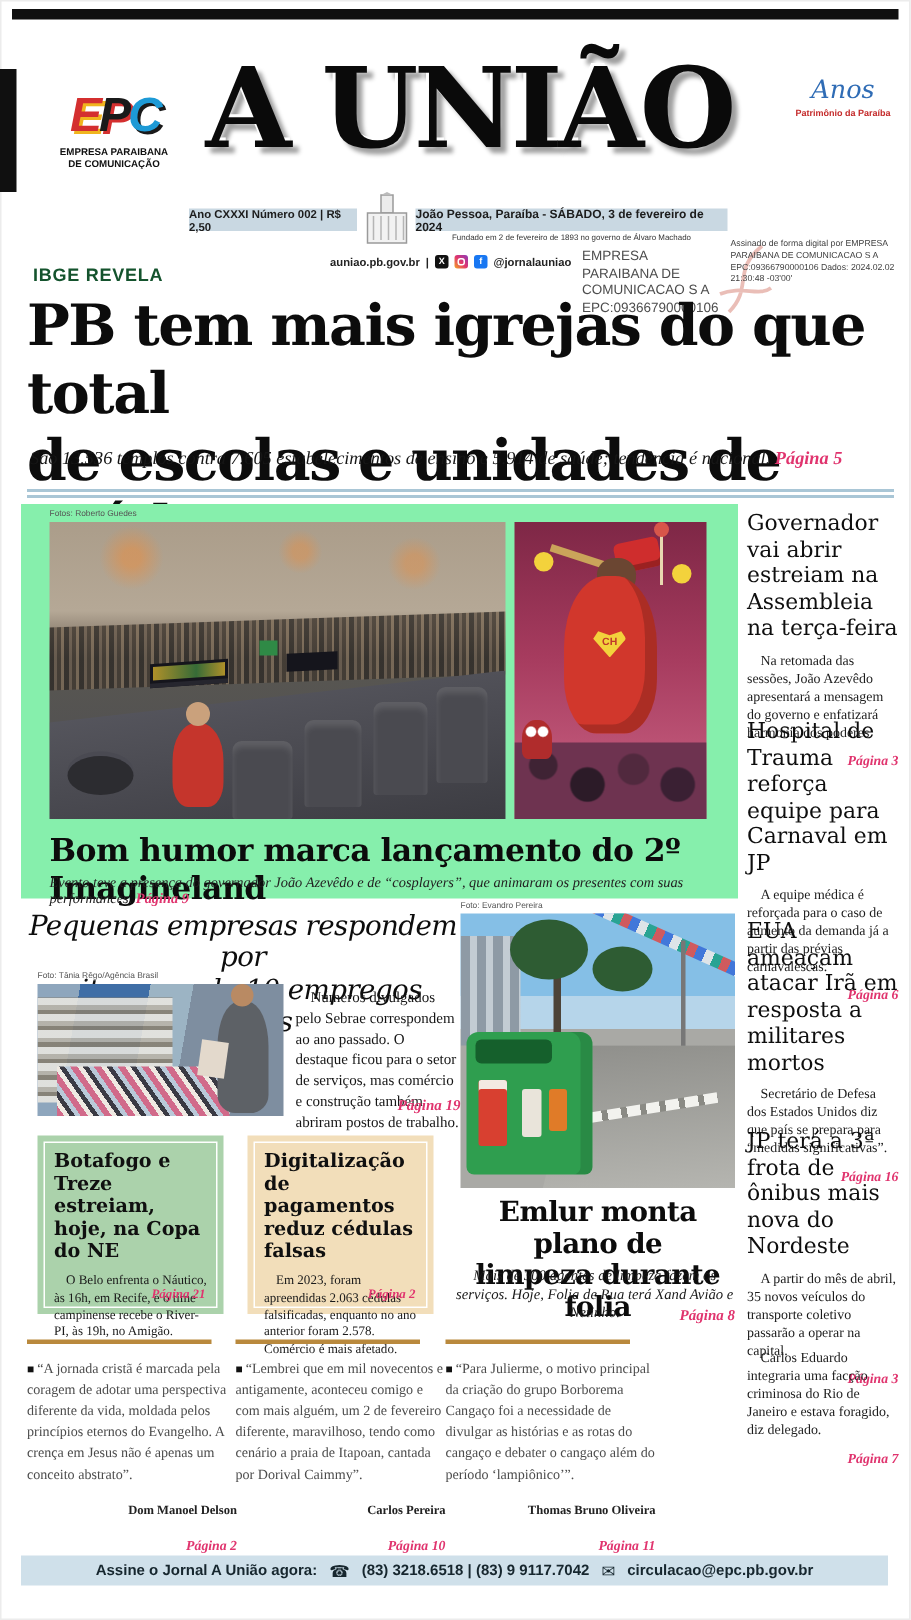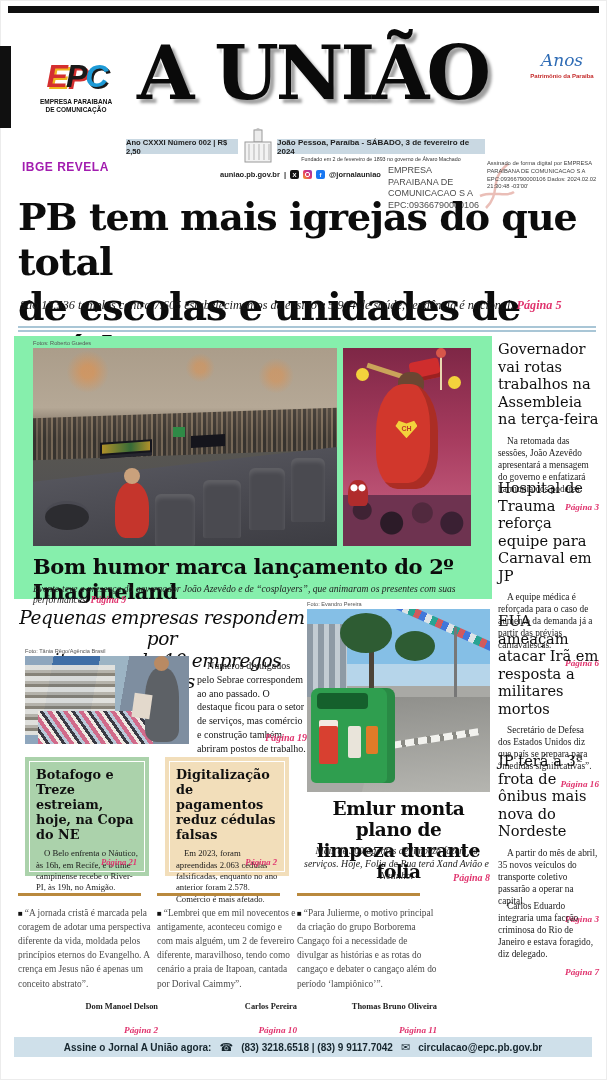--- a/index.html
+++ b/index.html
@@ -47,22 +47,22 @@
   .soc-x { background:#111; }
   .soc-ig { background:linear-gradient(45deg,#f5a623,#e0356e,#8a3ab9); position:relative; }
   .soc-ig::after { content:""; position:absolute; inset:2px; border:1px solid #fff; border-radius:2px; }
   .soc-fb { background:#1877f2; }
   .company-id { left:388px; top:165px; width:96px; font:9px "Liberation Sans", sans-serif;
     color:#4d4d4d; line-height:1.3; }
   .sig-details { left:487px; top:160px; width:113px; font:5.8px "Liberation Sans", sans-serif;
     color:#3f3f3f; line-height:1.35; }
   .sig-mark { left:468px; top:162px; opacity:.55; }
 
-  .kicker { left:22px; top:160px; font:bold 12px "Liberation Sans", sans-serif;
-    letter-spacing:.5px; color:#a21caf; }
+  .kicker { left:22px; top:176px; font:bold 12px "Liberation Sans", sans-serif;
+    letter-spacing:.5px; color:#14532d; }
 
   
   .lead-headline { left:18px; top:195px; width:585px; font-family:"DejaVu Serif", serif;
     font-weight:bold; font-size:38px; line-height:1.18; letter-spacing:-1px; color:#0c0c0c; }
   .deck { left:20px; top:298px; width:578px; font-style:italic; font-size:12.2px; color:#161616; }
   .pg { color:#e0346e; font-weight:bold; font-style:italic; }
   .rule-double { left:18px; top:326px; width:578px; height:6px;
     border-top:2px solid #a9c6d6; border-bottom:2px solid #a9c6d6; }
 
   
@@ -346,21 +346,21 @@
       <div class="em-bin-stk2"></div>
       <div class="em-bin-stk3"></div>
     </div>
   </div>
   <div class="abs emlur-headline ml">Emlur monta plano de
 limpeza durante folia</div>
   <div class="abs emlur-caption">Mais de 300 agentes de limpeza fazem os serviços. Hoje, Folia de Rua terá Xand Avião e Netinho.</div>
   <div class="abs emlur-pg pg">Página 8</div>
 
   <div class="sb-item" style="top:340px;">
-    <div class="sb-h">Governador vai rotas trabalhos na Assembleia na terça-feira</div>
+    <div class="sb-h">Governador vai abrir estreiam na Assembleia na terça-feira</div>
     <div class="sb-b">Na retomada das sessões, João Azevêdo apresentará a mensagem do governo e enfatizará harmonia dos poderes</div>
     <div class="sb-pg pg">Página 3</div>
   </div>
   <div class="sb-item" style="top:479px;">
     <div class="sb-h">Hospital de Trauma reforça equipe para Carnaval em JP</div>
     <div class="sb-b">A equipe médica é reforçada para o caso de aumento da demanda já a partir das prévias carnavalescas.</div>
     <div class="sb-pg pg">Página 6</div>
   </div>
   <div class="sb-item" style="top:612px;">
     <div class="sb-h">EUA ameaçam atacar Irã em resposta a militares mortos</div>

